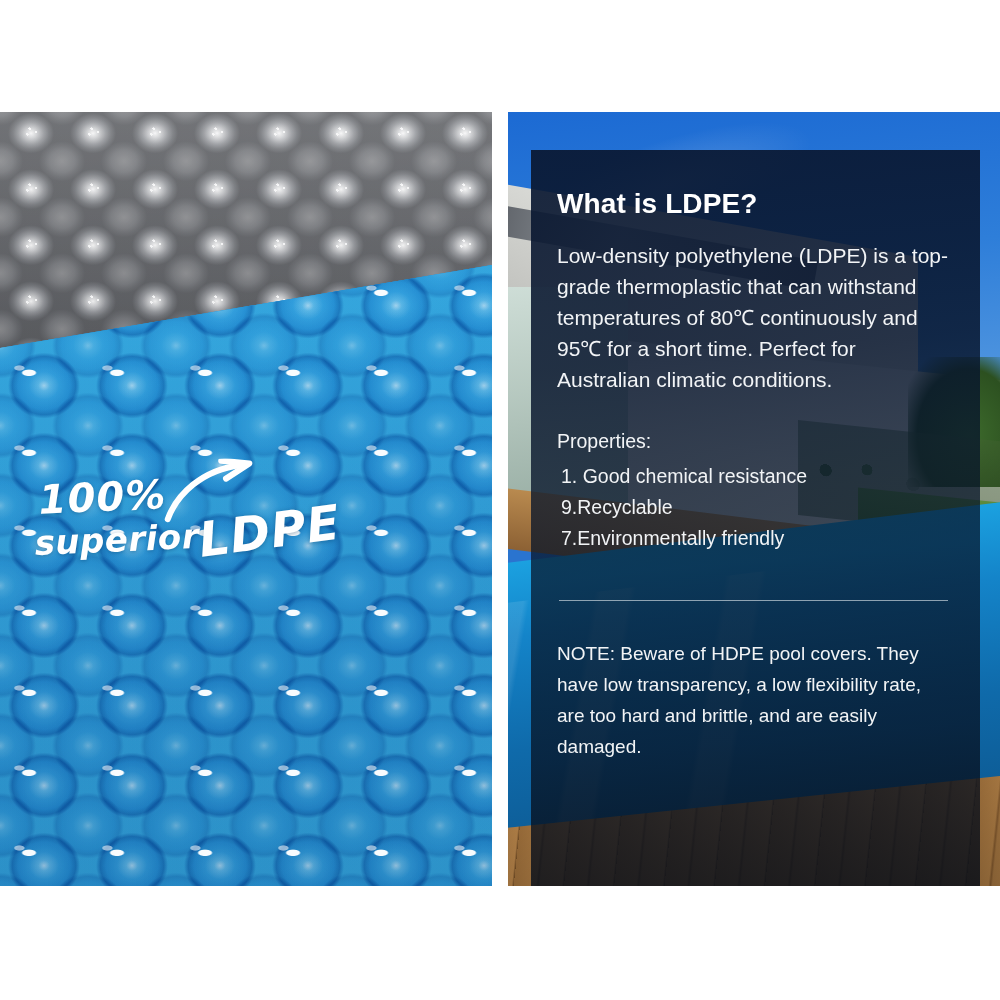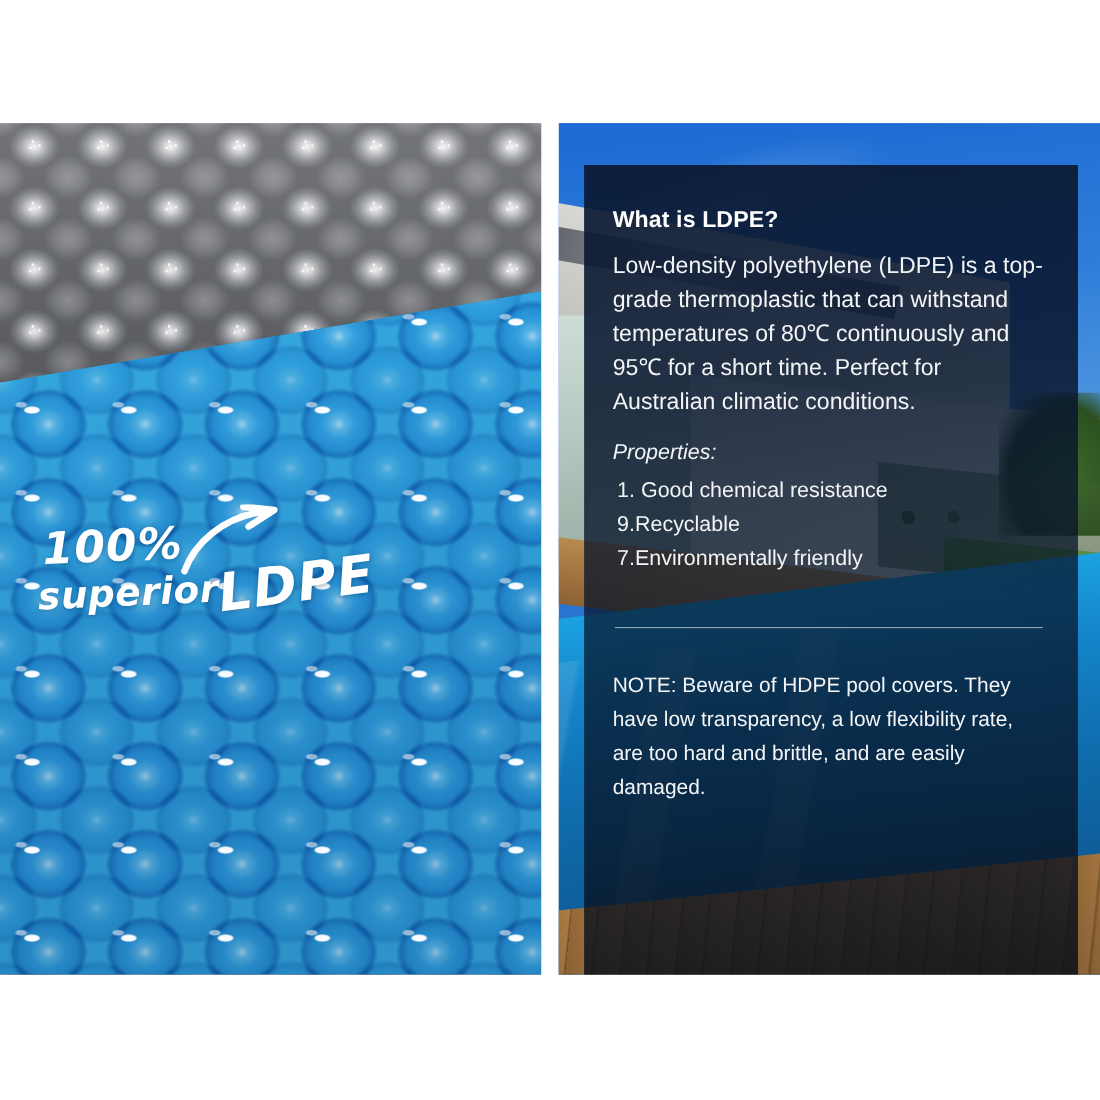--- a/index.html
+++ b/index.html
@@ -196,28 +196,28 @@
     background:linear-gradient(180deg, rgba(0,0,0,.12), rgba(0,0,0,.35));
   }
 
   
   .overlay{
     position:absolute; left:23px; top:38px; width:449px; height:744px;
     background:linear-gradient(175deg, rgba(10,24,50,.93) 0%, rgba(8,22,46,.86) 28%, rgba(6,20,40,.72) 55%, rgba(6,16,32,.74) 78%, rgba(8,14,24,.85) 100%);
     padding:38px 28px 0 26px;
   }
   .ov-title{
-    color:#ffffff; font-size:21px; font-weight:700; letter-spacing:.1px;
-    margin-bottom:14px;
+    color:#ffffff; font-size:28px; font-weight:700; letter-spacing:.1px;
+    margin-bottom:20px;
   }
   .ov-para{
     color:#f2f4f6; font-size:21px; line-height:31px; font-weight:400;
   }
   .ov-props-head{
-    color:#f2f4f6; font-size:19.5px; line-height:31px; margin-top:15px;font-style:italic;
+    color:#f2f4f6; font-size:19.5px; line-height:31px; margin-top:31px;
   }
   .ov-list{ list-style:none; margin:4px; padding:0; }
   .ov-list li{
     color:#f2f4f6; font-size:19.5px; line-height:31px;
   }
   .ov-divider{
     height:1px; background:rgba(225,232,238,.62);
     margin:46px 4px 0 2px;
   }
   .ov-note{

